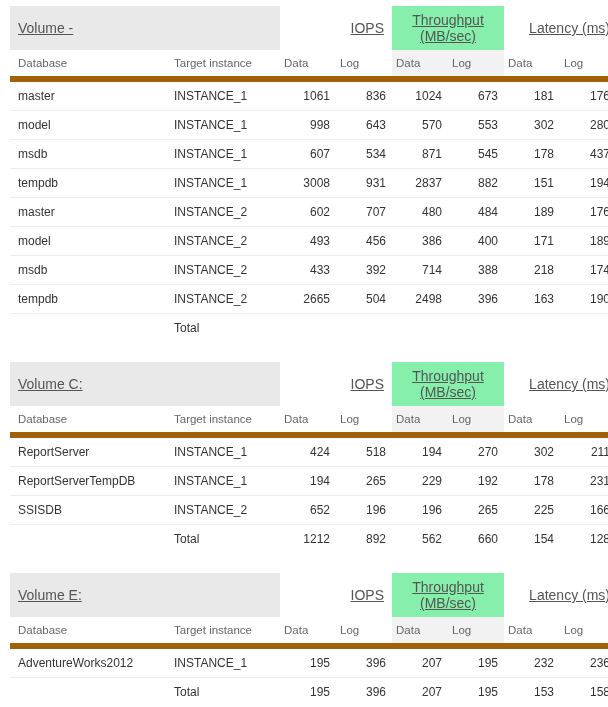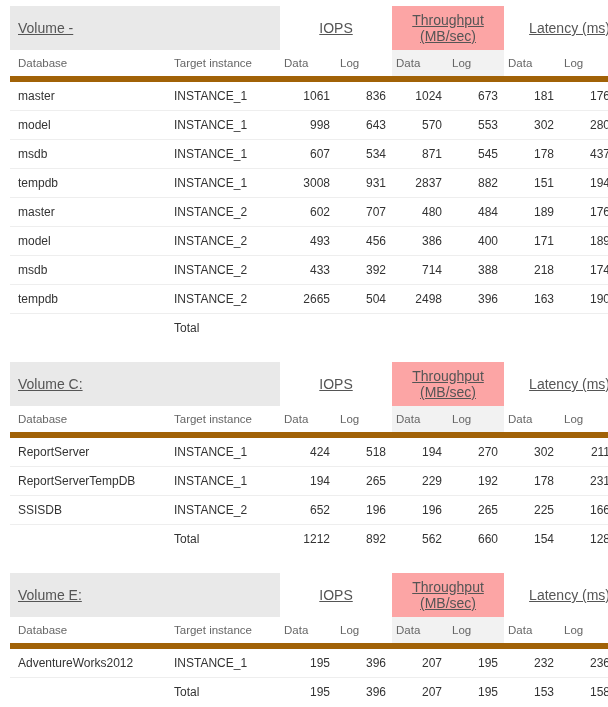--- a/index.html
+++ b/index.html
@@ -28,26 +28,26 @@
     padding: 6px 4px;
     font-size: 14px;
     text-decoration: underline;
   }
   thead tr.group-row th.volume-cell {
     background: #e9e9e9;
     text-align: left;
     padding-left: 8px;
   }
   thead tr.group-row th.group-iops {
-    text-align: center;
+    text-align: right;
     padding-right: 8px;
     padding-left: 8px;
   }
   thead tr.group-row th.group-tp {
-    background: #fca5a5;
+    background: #86efac;
     text-align: center;
   }
   thead tr.group-row th.group-lat {
     text-align: right;
     padding-right: 6px;
   }
   thead tr.labels-row th {
     font-weight: 400;
     color: #666;
     padding: 7px 4px;

